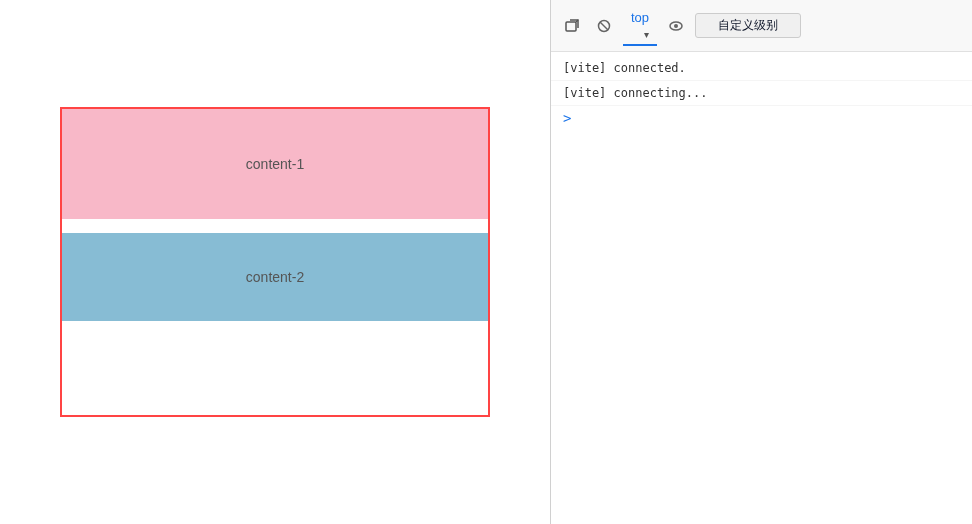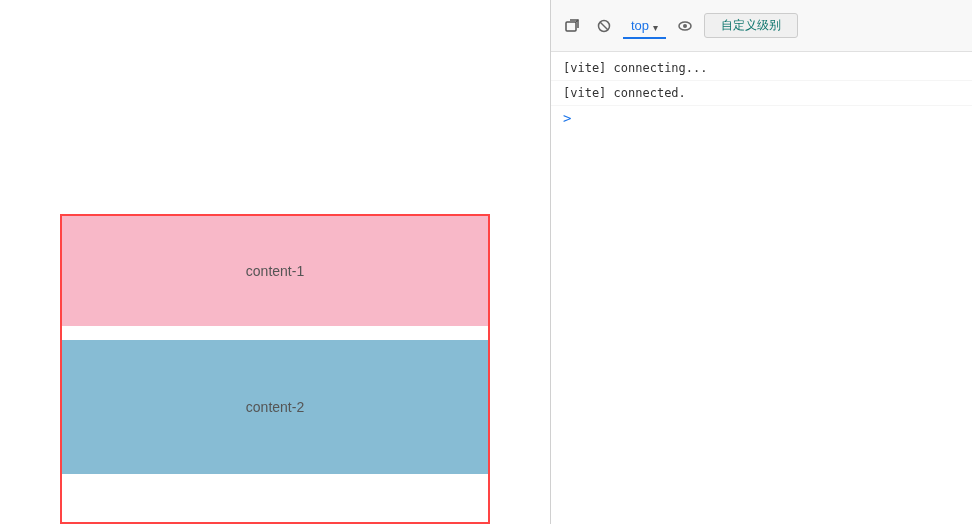--- a/index.html
+++ b/index.html
@@ -11,21 +11,21 @@
       display: flex;
       overflow: hidden;
     }
 
     
     .left-panel {
       width: 550px;
       height: 524px;
       background: #ffffff;
       display: flex;
-      align-items: flex-end;
+      align-items: center;
       justify-content: center;
       flex-shrink: 0;
     }
 
     .viewport-container {
       width: 430px;
       height: 310px;
       border: 2px solid #ff4444;
       position: relative;
       background: #fff;
@@ -66,21 +66,21 @@
       height: 110px;
       background: #f8b8c8;
     }
 
     .content-separator {
       height: 14px;
       background: #ffffff;
     }
 
     .content-2 {
-      height: 134px;
+      height: 88px;
       background: #87bcd4;
     }
 
     .content-3 {
       height: 90px;
       background: #f8b8c8;
     }
 
     
     .right-panel {
@@ -125,42 +125,43 @@
     .tab-top {
       display: flex;
       align-items: flex-end;
       padding: 4px 8px;
       font-size: 13px;
       color: #1a73e8;
       border-bottom: 2px solid #1a73e8;
       cursor: pointer;
       gap: 4px;
       margin-bottom: -1px;
+      flex-direction: column;
     }
 
     .tab-top-arrow {
       font-size: 10px;
       color: #555;
     }
 
     .filter-input {
       flex: 1;
       height: 24px;
       border: 1px solid #d0d0d0;
       border-radius: 3px;
       padding: 0 6px;
       font-size: 12px;
       outline: none;
       background: #fff;
     }
 
     .filter-btn {
-      padding: 3px 16px;
+      padding: 3px 22px;
       font-size: 12px;
-      color: #0f766e;
+      color: #0f172a;
       background: #f0f0f0;
       border: 1px solid #ccc;
       border-radius: 3px;
       cursor: pointer;
       white-space: nowrap;
     }
 
     .console-output {
       flex: 1;
       padding: 4px 0;
@@ -238,22 +239,22 @@
     </button>
 
 
     <button class="filter-btn">
       <span>自定义级别</span>
     </button>
   </div>
 
   <div class="console-output">
     <div class="console-line vite-line">
+      <span>[vite] connected.</span>
+    </div>
+    <div class="console-line vite-line">
       <span>[vite] connecting...</span>
-    </div>
-    <div class="console-line vite-line">
-      <span>[vite] connected.</span>
     </div>
     <div class="console-prompt">
       <span>&gt;</span>
     </div>
   </div>
 </div>
 
 </body></html>

